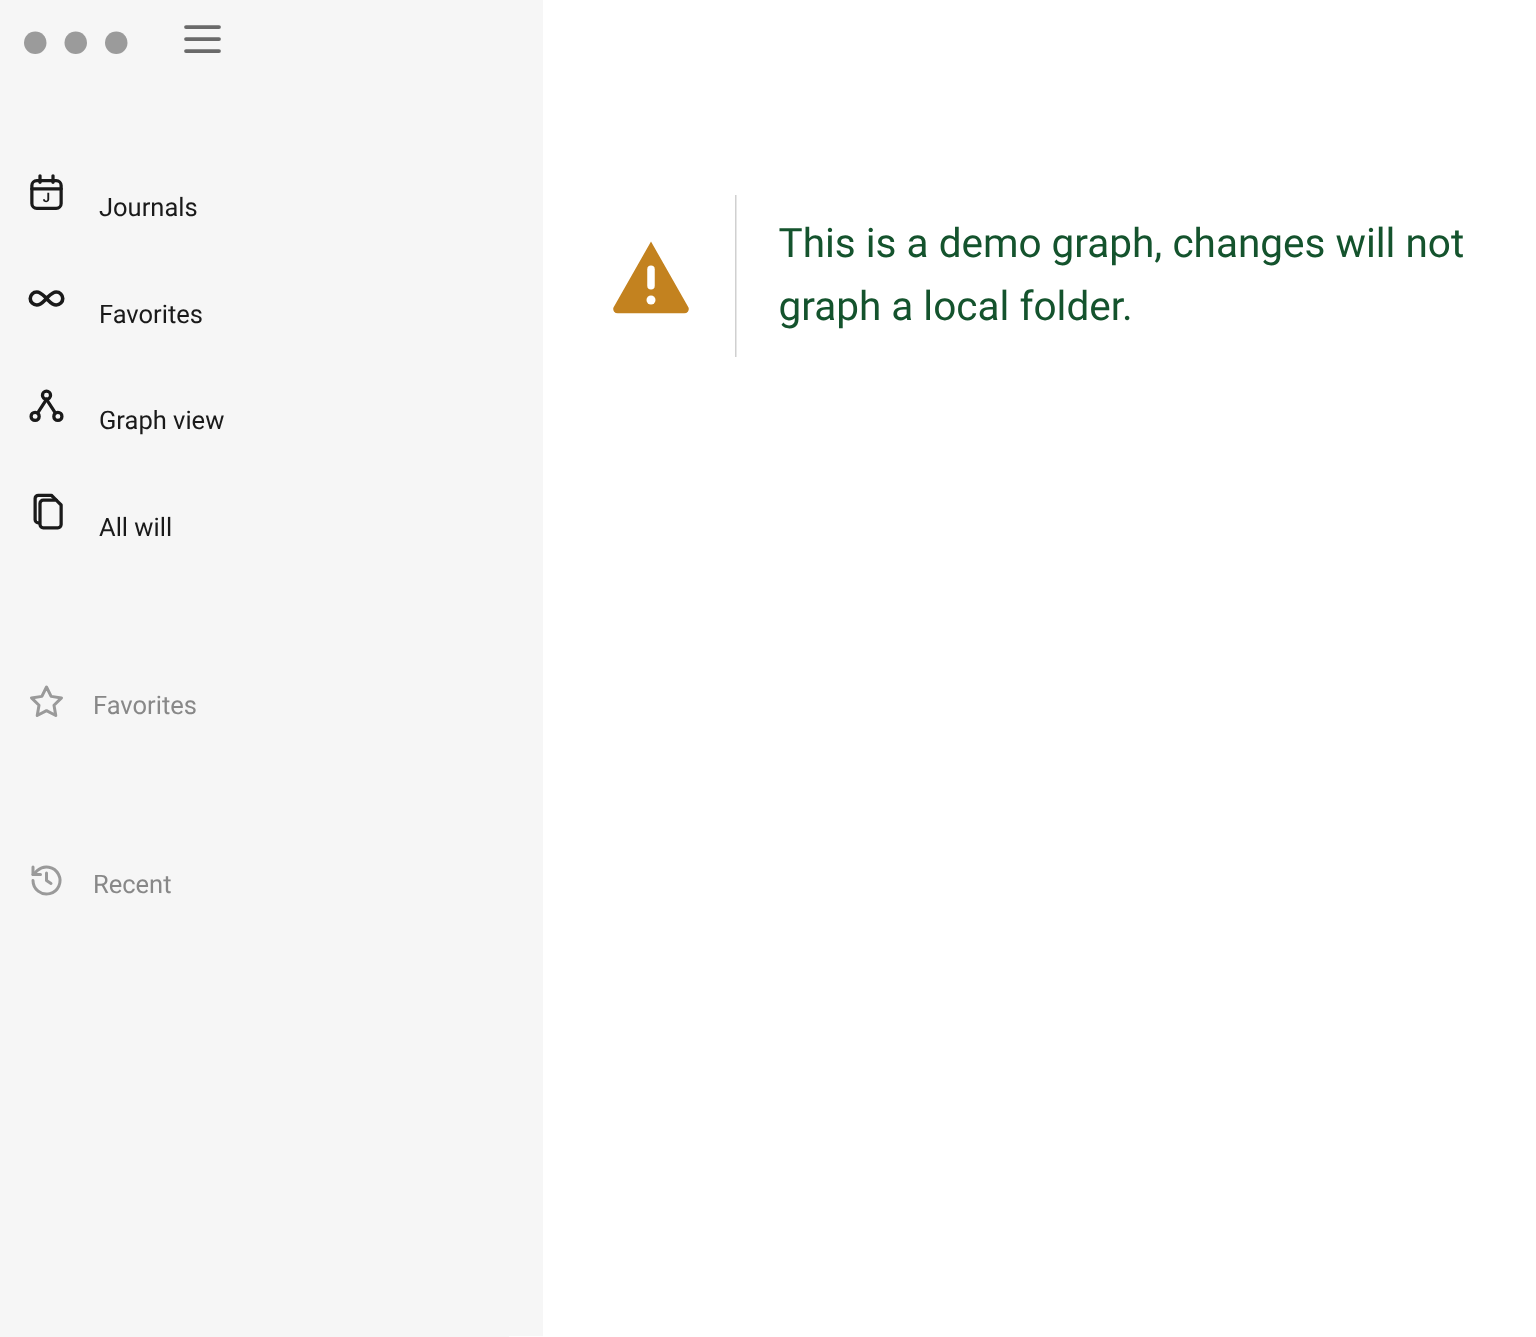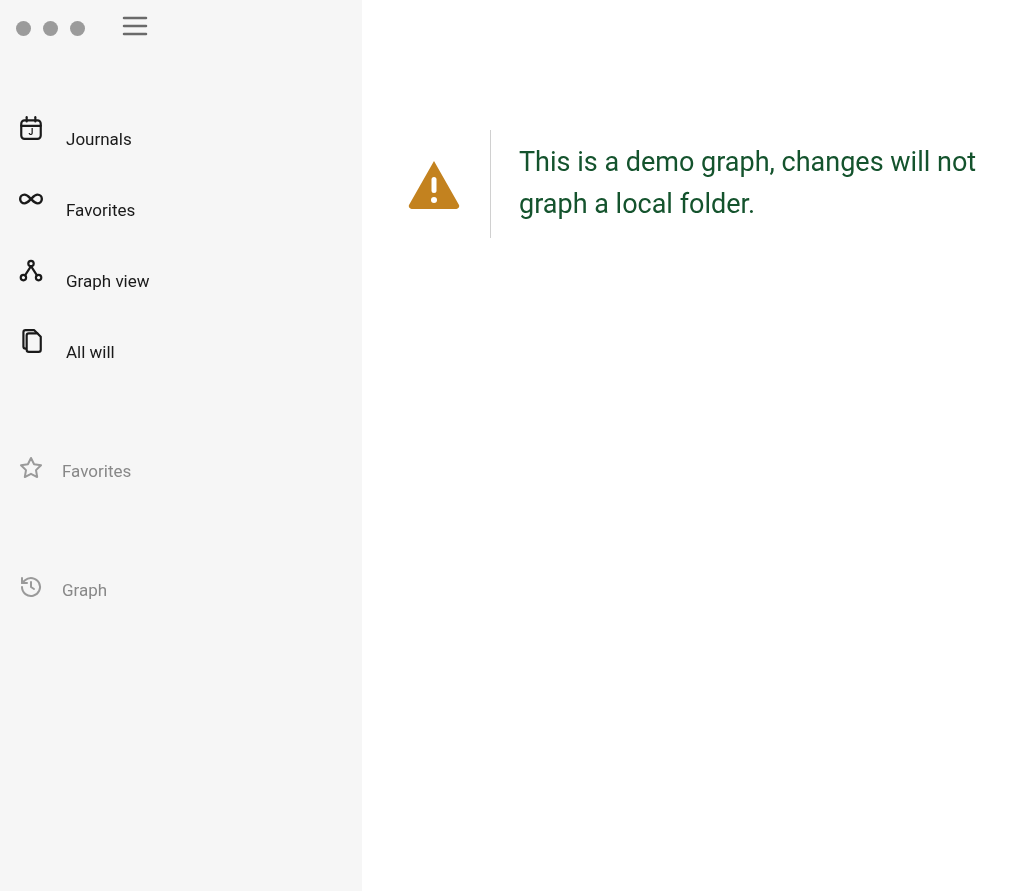--- a/index.html
+++ b/index.html
@@ -218,21 +218,21 @@
 
   <div class="nav-section">
     <div class="nav-item-secondary">
       <span class="nav-icon">
         <svg width="24" height="24" viewBox="0 0 24 24" fill="none" stroke="#9a9a9a" stroke-width="2" stroke-linecap="round" stroke-linejoin="round">
           <path d="M3 12a9 9 0 1 0 3-6.7L3 8"></path>
           <polyline points="3 3 3 8 8 8"></polyline>
           <polyline points="12 7 12 12 15 14"></polyline>
         </svg>
       </span>
-      <span class="nav-label">Graph</span>
+      <span class="nav-label">Recent</span>
     </div>
   </div>
 </div>
 
 <div class="main-content">
   <div class="warning-banner">
     <div class="warning-icon-wrap">
       <svg width="54" height="50" viewBox="0 0 54 50">
         <path d="M27 2 L52 46 A3 3 0 0 1 49 50 L5 50 A3 3 0 0 1 2 46 Z" fill="#c3821f"></path>
         <rect x="24.5" y="18" width="5" height="16" rx="2.5" fill="#ffffff"></rect>

